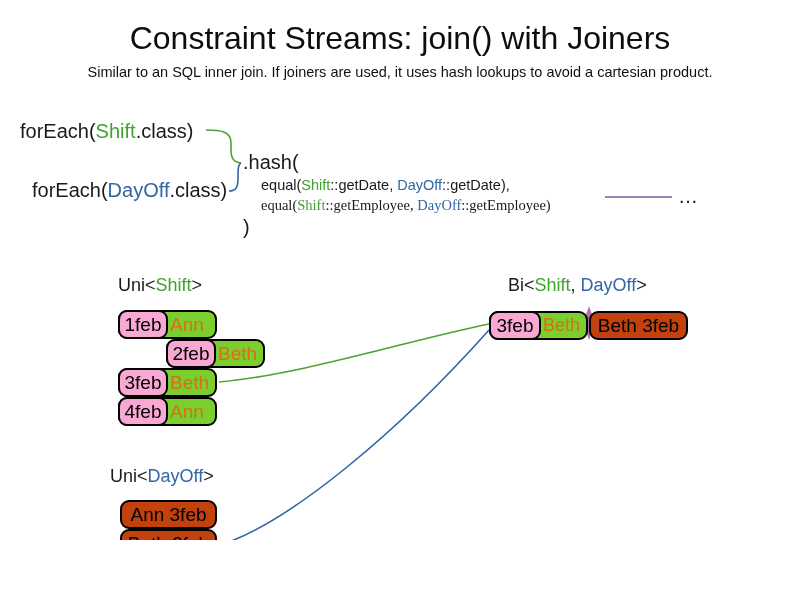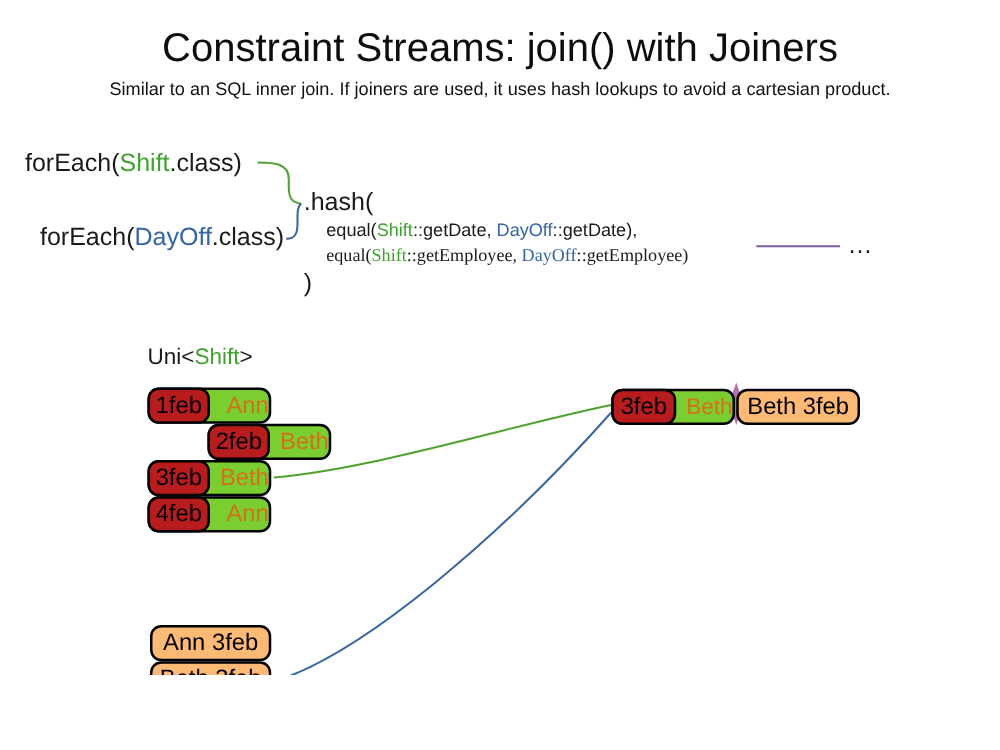--- a/index.html
+++ b/index.html
@@ -18,28 +18,28 @@
   .green-t{color:#3fa32d;}
   .blue-t{color:#3465a4;}
   .orange-t{color:#d96f13;}
   .red-t{color:#b21d1d;}
   .label18{font-size:18px;white-space:nowrap;}
   .fact-row{
     position:absolute;width:95px;height:25px;border:2px solid #000;border-radius:9px;
     display:flex;align-items:center;z-index:2;
   }
   .fact-green{background:#7bce2f;}
-  .fact-blue{background:#fdba74;justify-content:center;font-size:19px;color:#000;}
+  .fact-blue{background:#c2410c;justify-content:center;font-size:19px;color:#000;}
   .date-cell{
     position:absolute;left:-2px;top:-2px;width:46px;height:25px;border:2px solid #000;
-    border-radius:9px;background:#b91c1c;display:flex;align-items:center;justify-content:center;
+    border-radius:9px;background:#f9a8d4;display:flex;align-items:center;justify-content:center;
     font-size:19px;color:#000;
   }
   .emp{
-    position:absolute;left:50px;right:0;text-align:right;font-size:19px;
+    position:absolute;left:50px;right:0;text-align:left;font-size:19px;
   }
   .note{font-size:19.5px;line-height:25px;white-space:nowrap;}
 </style>
 </head>
 <body>
 
 <div id="slide">
 
   <svg id="lines" width="800" height="600" viewBox="0 0 800 600">
     <path d="M206 130 C220 130 231 131 231 143 L231 150 C231 159 234 162 241 163" fill="none" stroke="#4ea32f" stroke-width="1.6"></path>
@@ -81,29 +81,31 @@
     <div class="fact-row fact-green" style="left:118px;top:368px;">
       <span class="date-cell">3feb</span>
       <span class="emp orange-t">Beth</span>
     </div>
     <div class="fact-row fact-green" style="left:118px;top:397px;">
       <span class="date-cell">4feb</span>
       <span class="emp orange-t">Ann</span>
     </div>
   </div>
 
+  <div class="abs label18 z2" style="left:508px;top:275px;"><span>Bi&lt;</span><span class="green-t">Shift</span><span>, </span><span class="blue-t">DayOff</span><span>&gt;</span></div>
 
   <div>
     <div class="fact-row fact-green" style="left:489px;top:311px;">
       <span class="date-cell" style="width:48px;">3feb</span>
       <span class="emp orange-t" style="left:52px;font-size:18px;">Beth</span>
     </div>
     <div class="fact-row fact-blue" style="left:589px;top:311px;">Beth 3feb</div>
   </div>
 
+  <div class="abs label18 z2" style="left:110px;top:466px;"><span>Uni&lt;</span><span class="blue-t">DayOff</span><span>&gt;</span></div>
 
   <div>
     <div class="fact-row fact-blue" style="left:120px;top:500px;width:93px;">Ann 3feb</div>
     <div class="fact-row fact-blue" style="left:120px;top:529px;width:93px;">Beth 3feb</div>
   </div>
 
   <div class="abs note red-t z2" style="left:260px;top:536px;">
   </div>
 
 </div>

